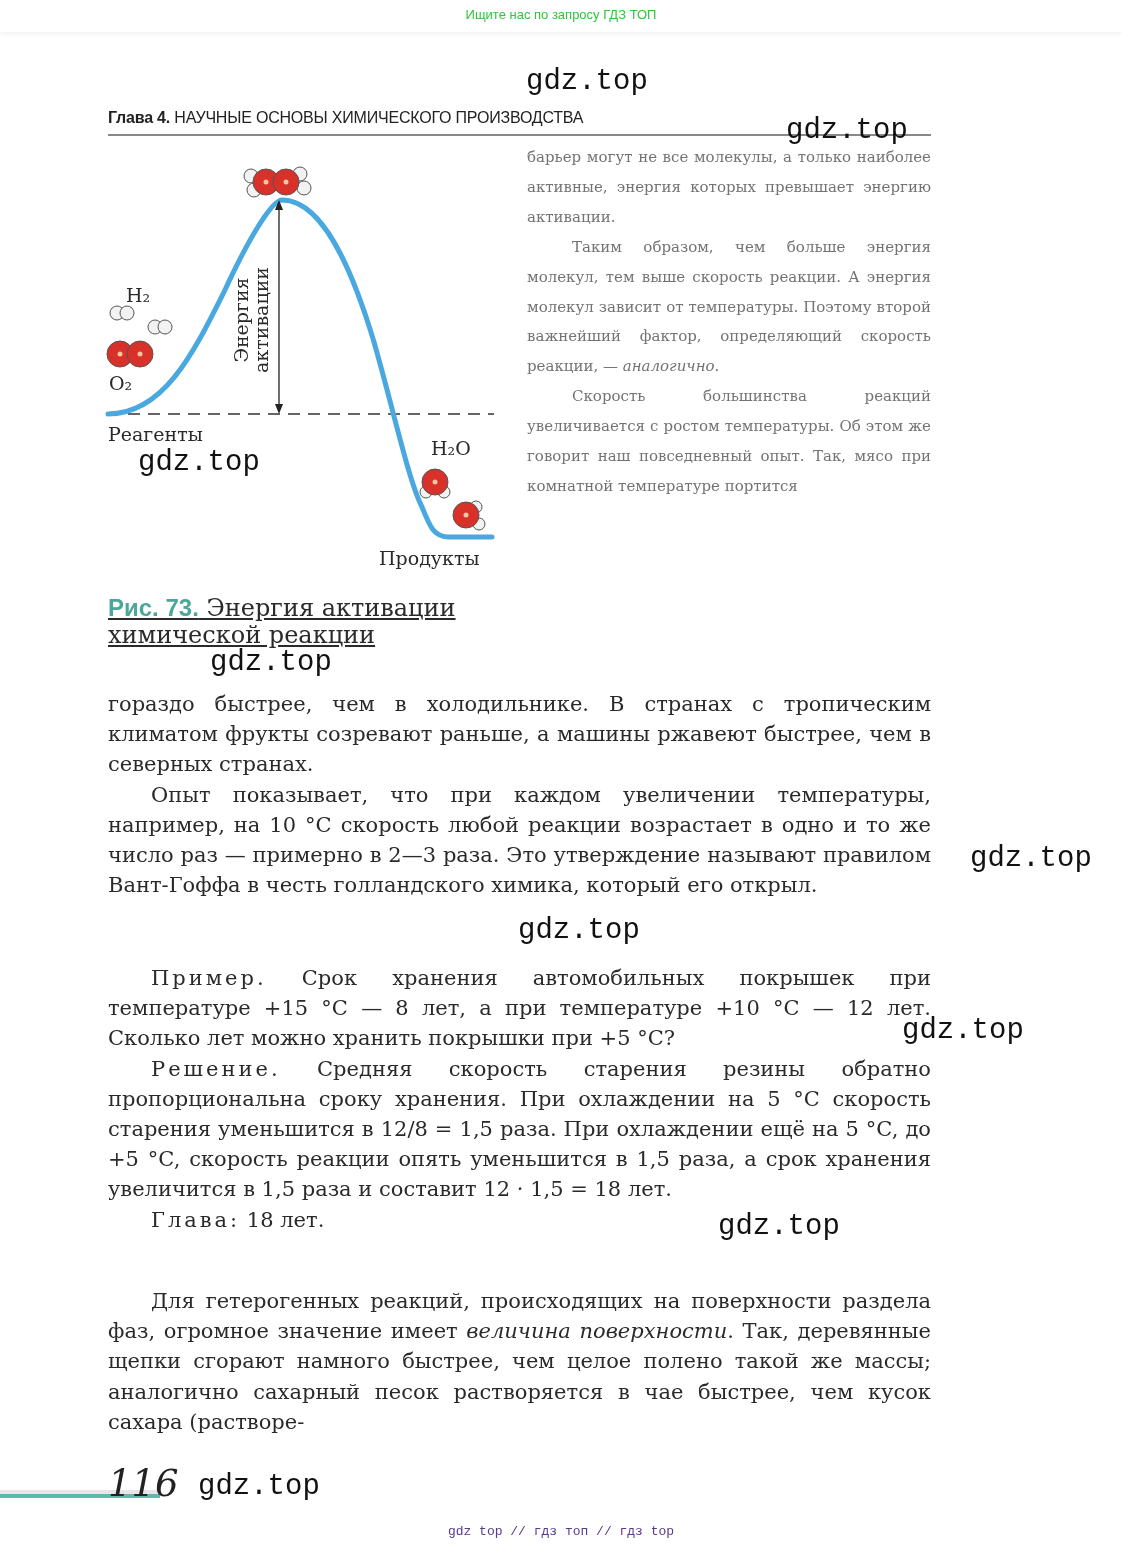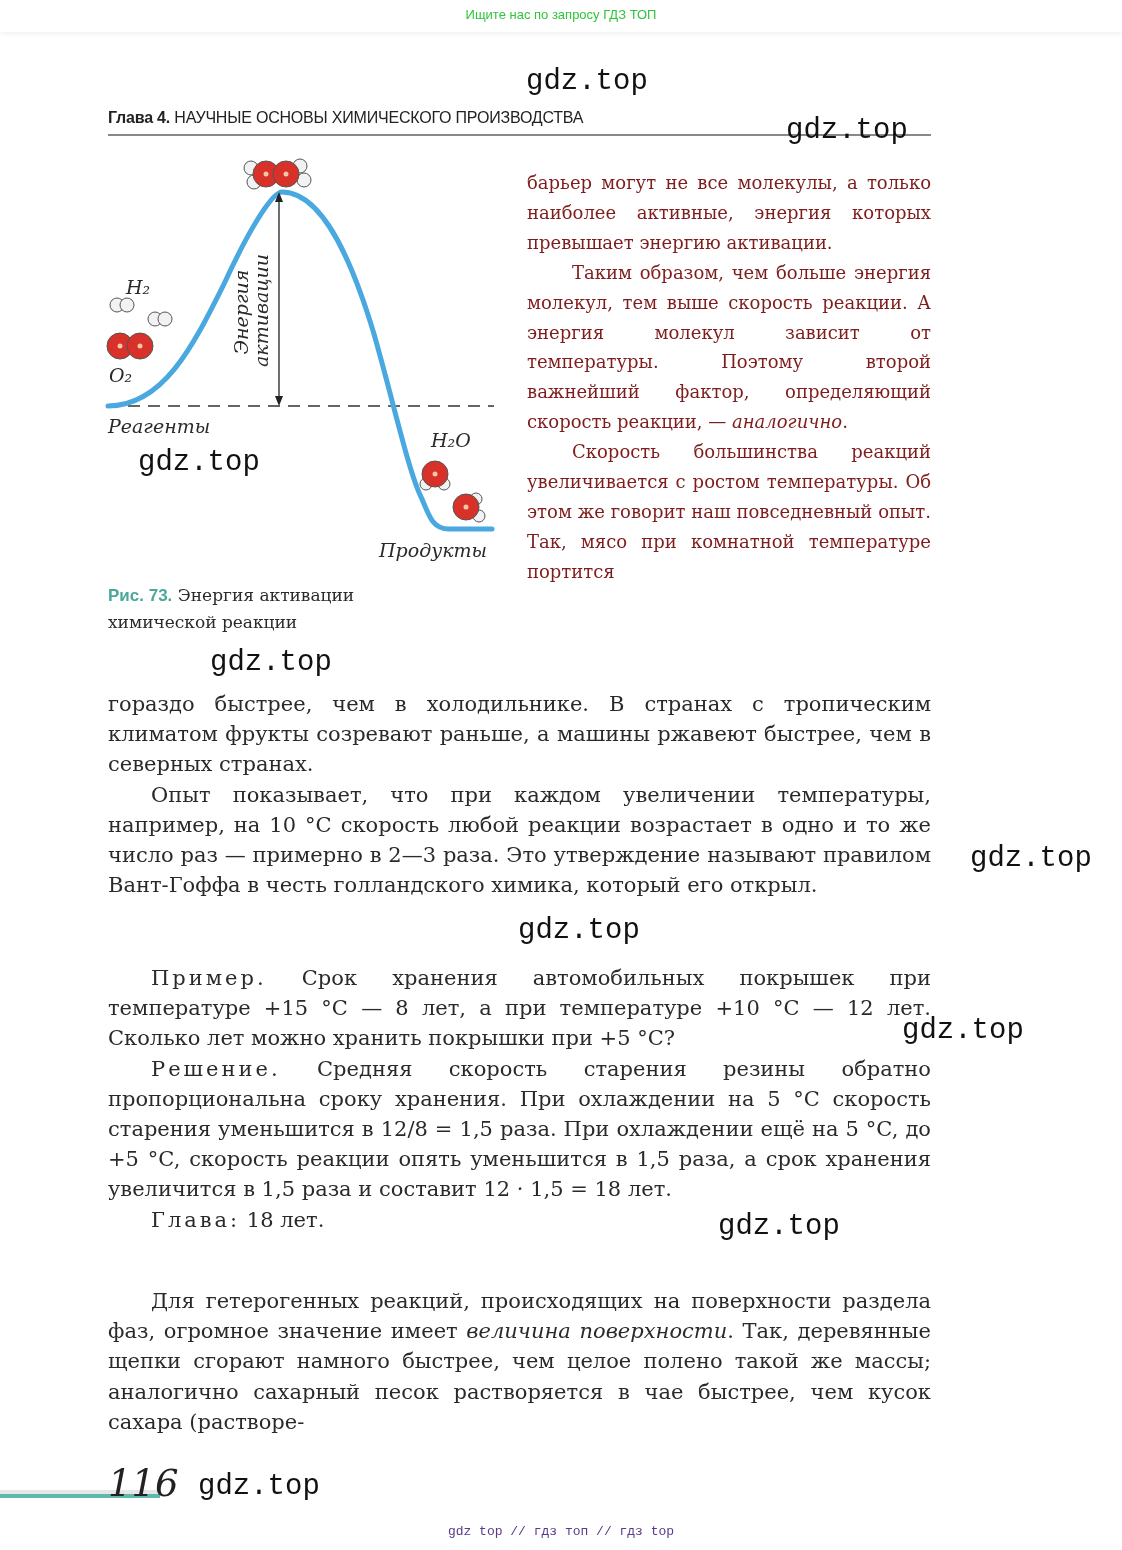--- a/index.html
+++ b/index.html
@@ -3,25 +3,25 @@
 <meta charset="utf-8">
 <style>
   html, body { margin:0; padding:0; }
   body { width:1122px; height:1550px; background:#ffffff; position:relative; overflow:hidden; font-family:"DejaVu Serif", serif; color:#2a2a2a; }
   .topbar { position:absolute; left:0; top:0; width:1122px; height:32px; background:#fff; box-shadow:0 2px 4px rgba(0,0,0,0.06); text-align:center; }
   .topbar span { display:inline-block; margin-top:7px; font-family:"Liberation Sans", sans-serif; font-size:13px; color:#2fc43a; }
   .wm { position:absolute; font-family:Liberation Mono, monospace; font-size:29px; color:#111; line-height:1; white-space:nowrap; }
   .chapter { position:absolute; left:108px; top:109px; font-family:Liberation Sans, sans-serif; font-size:16px; color:#222; letter-spacing:-0.2px; }
   .chapter b { font-weight:700; }
   .hrule { position:absolute; left:108px; top:134px; width:823px; height:2px; background:#888; }
-  .fig { position:absolute; left:104px; top:144px; width:395px; height:430px;font-style:italic; }
+  .fig { position:absolute; left:104px; top:152px; width:395px; height:430px; }
   .figlabel { position:absolute; font-family:"DejaVu Serif", serif; font-size:19px; color:#2a2a2a; }
-  .caption { position:absolute; left:108px; top:582px; font-size:17px; line-height:27px; color:#2a2a2a; }
+  .caption { position:absolute; left:108px; top:594px; font-size:24px; line-height:27px; color:#2a2a2a;text-decoration:underline; }
   .caption .num { font-family:"Liberation Sans", sans-serif; font-weight:700; color:#4aa79a; }
-  .col { position:absolute; left:527px; top:168px; width:404px; font-size:18px; line-height:29.9px; text-align:justify; color:#7f1d1d; }
+  .col { position:absolute; left:527px; top:143px; width:404px; font-size:15px; line-height:29.9px; text-align:justify; color:#737373; }
   .col p, .full p { margin:0; }
   .ind { text-indent:45px; }
   .full { position:absolute; left:108px; width:823px; font-size:21px; line-height:30.2px; text-align:justify; color:#2a2a2a; }
   .sp { letter-spacing:3px; }
   i { font-style:italic; }
   .pagebar { position:absolute; left:0; top:1490px; width:160px; height:8px; background:linear-gradient(#e6e6e6 0 50%, #5fb8ac 50% 100%); }
   .pagenum { position:absolute; left:108px; top:1462px; font-family:"DejaVu Serif", serif; font-style:italic; font-size:37px; color:#222; }
   .footer { position:absolute; left:0; top:1524px; width:1122px; text-align:center; font-family:Liberation Mono, monospace; font-size:13px; color:#5a3a8a; }
 </style>
 </head>

